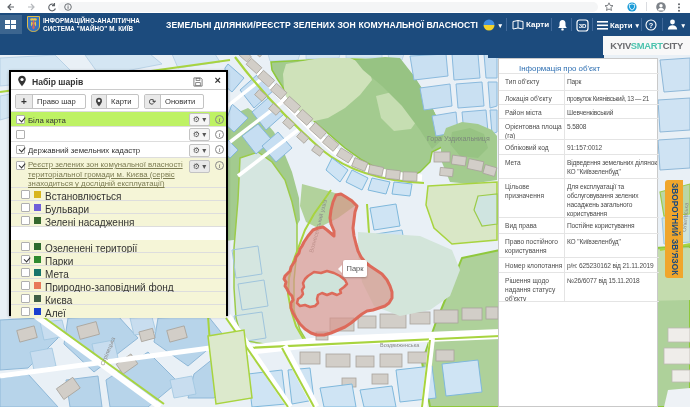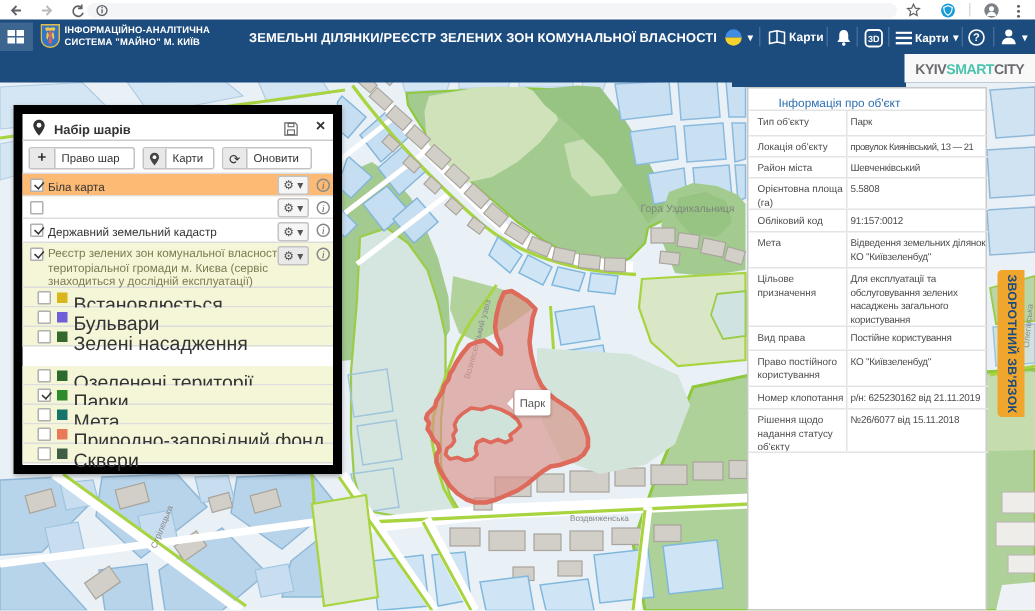--- a/index.html
+++ b/index.html
@@ -17,36 +17,36 @@
   #hdr { left:0; top:13px; width:690px; height:23px; background:#1c4b7d; z-index:30; }
   #hdr2 { left:0; top:36px; width:690px; height:19px; background:#1c4b7d; z-index:29; }
   #appsbtn { left:0; top:15px; width:22px; height:19px; background:#3c658f; z-index:31; }
   .sq { position:absolute; width:4.6px; height:4.2px; background:#fff; }
   #ksc { left:603px; top:36px; width:87px; height:19px; background:#f8f8f8; z-index:31; font-size:9.4px; font-weight:bold; letter-spacing:-0.3px; line-height:19px; text-align:center; color:#6b6c6f; }
   #ksc i { font-style:normal; color:#4cc3ae; }
   .hsep { position:absolute; top:18px; width:1px; height:13px; background:#41699a; z-index:32; }
   .hic { position:absolute; color:#fff; z-index:32; }
 
   
-  #lpanel { left:9px; top:70px; width:219px; height:246px; background:#fff; border:6px solid #000000; box-shadow:0 1px 3px rgba(0,0,0,.3); z-index:20; font-size:8px; color:#333; }
+  #lpanel { left:9px; top:70px; width:219px; height:246px; background:#fff; border:2px solid #000000; box-shadow:0 1px 3px rgba(0,0,0,.3); z-index:20; font-size:8px; color:#333; }
   #lp-title { position:absolute; left:0; top:0; width:100%; height:18px; border-bottom:1px solid #ccc; }
   #lp-title .t { position:absolute; left:21px; top:4.5px; font-size:8.6px; font-weight:bold; color:#333; }
   #lp-btns { position:absolute; left:0; top:18px; width:100%; height:22px; border-bottom:1px solid #ddd; }
   .sbtn { position:absolute; top:4px; height:15px; border:1px solid #c3c3c3; border-radius:2px; background:#fff; }
   .sbtn .iseg { position:absolute; left:0; top:0; height:100%; background:#e9e9e9; border-right:1px solid #c3c3c3; text-align:center; }
   .sbtn .lbl { position:absolute; top:0; height:100%; line-height:14px; font-size:7.6px; color:#333; }
   .lrow { position:absolute; left:0; width:100%; border-bottom:1px solid #ddd; }
   .cb { position:absolute; left:5px; width:9px; height:9px; background:#fff; border:1px solid #b0b0b0; border-radius:1px; }
   .cb.on:after { content:""; position:absolute; left:1.5px; top:1px; width:5px; height:2.6px; border-left:1.6px solid #333; border-bottom:1.6px solid #333; transform:rotate(-48deg); }
   .gearbtn { position:absolute; right:16px; width:21px; height:13px; border:1px solid #c3c3c3; border-radius:2px; background:#f5f5f5; font-size:8px; color:#555; line-height:12px; text-align:center; }
   .infoc { position:absolute; right:2px; width:9px; height:9px; border:1px solid #888; border-radius:50%; color:#666; font-size:7px; line-height:9px; text-align:center; font-style:italic; font-family:"Liberation Serif",serif; }
   .ltxt { position:absolute; left:17px; font-size:7.8px; color:#333; }
   .yellow { background:#f5f5d7; }
   .leg { position:absolute; left:22.5px; width:7px; height:7px; }
-  .subtxt { position:absolute; left:34px; font-size:13px; color:#333; }
+  .subtxt { position:absolute; left:34px; font-size:10px; color:#333; }
 
   
   #rpanel { left:498px; top:58px; width:160px; height:349px; background:#fff; border:1px solid #c9c9c9; z-index:20; }
   #rp-title { position:absolute; left:8px; top:4.5px; font-size:7.9px; color:#2e6fb2;margin-left:12px; }
   .rrow { position:absolute; left:0; width:160px; border-top:1px solid #e4e4e4; overflow:hidden; }
   .rlab { position:absolute; left:6px; top:2.5px; width:58px; font-size:6.6px; color:#4d4d4d; line-height:9.3px; }
   .rval { position:absolute; left:68px; top:2.5px; width:90px; font-size:6.6px; letter-spacing:-0.15px; color:#4d4d4d; line-height:9.3px; }
   .rdiv { position:absolute; left:65px; top:0; bottom:0; width:1px; background:#e4e4e4; }
 
   
@@ -403,40 +403,40 @@
             </svg>
         </div>
         <div class="lbl" style="left:19px">Карти</div>
       </div>
       <div class="sbtn" style="left:133px;width:60px">
         <div class="iseg" style="width:16px;font-size:9px;line-height:14px;color:#333">⟳</div>
         <div class="lbl" style="left:20px">Оновити</div>
       </div>
     </div>
 
-    <div class="lrow" style="top:40px;height:15px;background:#fdba74">
+    <div class="lrow" style="top:40px;height:15px;background:#bef264">
       <div class="cb on" style="top:2.5px"></div>
         <span class="ltxt" style="top:3.5px">Біла карта</span>
       <div class="gearbtn" style="top:1px">⚙ ▾</div>
         <div class="infoc" style="top:2.5px">i</div>
     </div>
     <div class="lrow" style="top:55px;height:15px;background:#fff">
       <div class="cb" style="top:2.5px"></div>
       <div class="gearbtn" style="top:1px">⚙ ▾</div>
         <div class="infoc" style="top:2.5px">i</div>
     </div>
     <div class="lrow" style="top:70px;height:16px;background:#fff">
       <div class="cb on" style="top:3px"></div>
-        <span class="ltxt" style="top:4px">Державний земельний кадастр</span>
+        <span class="ltxt" style="top:4px">Державний земельних кадастр</span>
       <div class="gearbtn" style="top:1.5px">⚙ ▾</div>
         <div class="infoc" style="top:3px">i</div>
     </div>
     <div class="lrow yellow" style="top:86px;height:30px">
       <div class="cb on" style="top:2.5px"></div>
-      <span class="ltxt" style="top:2px;width:160px;line-height:9.6px;color:#7c7c52;">Реєстр зелених зон комунальної власності територіальної громади м. Києва (сервіс знаходиться у дослідній експлуатації)</span>
+      <span class="ltxt" style="top:2px;width:160px;line-height:9.6px;color:#7c7c52;text-decoration:underline">Реєстр зелених зон комунальної власності територіальної громади м. Києва (сервіс знаходиться у дослідній експлуатації)</span>
       <div class="gearbtn" style="top:2px;background:#e9e9e9">⚙ ▾</div>
         <div class="infoc" style="top:3px">i</div>
     </div>
     <div class="lrow yellow" style="top:116px;height:13px">
       <div class="cb" style="left:10px;top:2px"></div>
         <div class="leg" style="top:3px;background:#d8b61c"></div>
         <span class="subtxt" style="top:2.5px">Встановлюється</span>
     </div>
     <div class="lrow yellow" style="top:142px;height:13px">
       <div class="cb" style="left:10px;top:2px"></div>
@@ -464,21 +464,26 @@
         <span class="subtxt" style="top:2.5px">Мета</span>
     </div>
     <div class="lrow yellow" style="top:207px;height:13px">
       <div class="cb" style="left:10px;top:2px"></div>
         <div class="leg" style="top:3px;background:#e87a5a"></div>
         <span class="subtxt" style="top:2.5px">Природно-заповідний фонд</span>
     </div>
     <div class="lrow yellow" style="top:220px;height:13px">
       <div class="cb" style="left:10px;top:2px"></div>
         <div class="leg" style="top:3px;background:#3f5e46"></div>
-        <span class="subtxt" style="top:2.5px">Сквери</span>
+        <span class="subtxt" style="top:2.5px">Києва</span>
+    </div>
+    <div class="lrow yellow" style="top:233px;height:13px;border-bottom:none">
+      <div class="cb" style="left:10px;top:2px"></div>
+        <div class="leg" style="top:3px;background:#1a3fd0"></div>
+        <span class="subtxt" style="top:2.5px">Алеї</span>
     </div>
   </div>
 
   <div class="abs" id="rpanel">
     <div id="rp-title">Інформація про об'єкт</div>
     <div class="rrow" style="top:14px;height:17px">
         <div class="rdiv"></div>
       <div class="rlab">Тип об'єкту</div>
         <div class="rval">Парк</div>
     </div>

